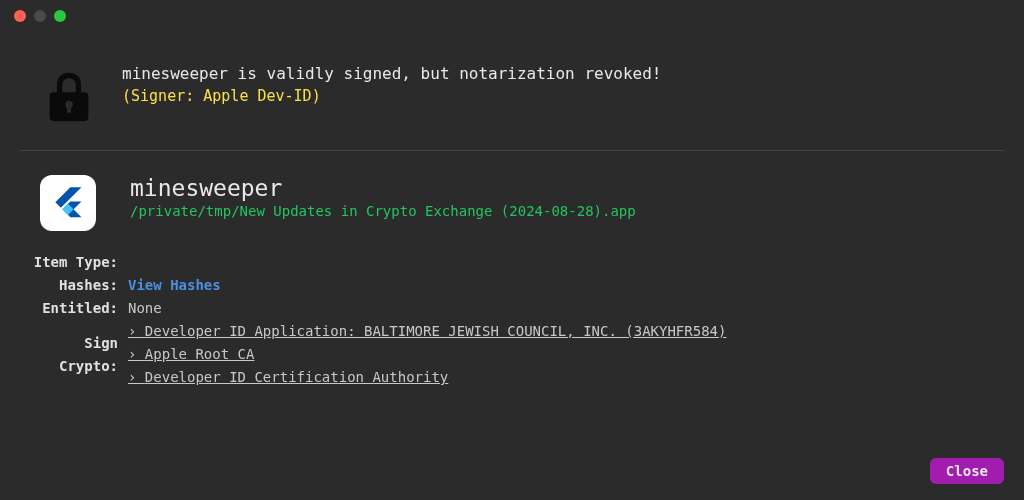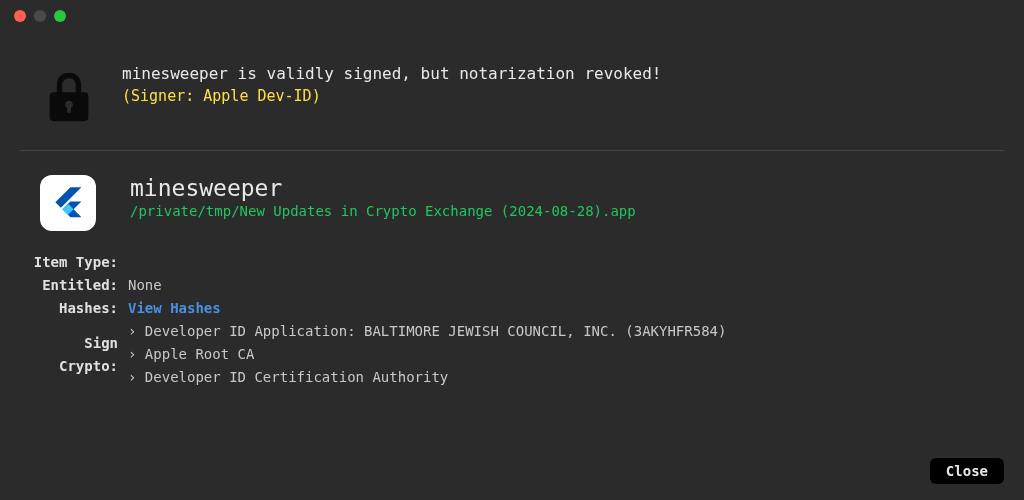--- a/index.html
+++ b/index.html
@@ -107,32 +107,33 @@
       color: #c8c8c8;
       flex: 1;
     }
     .link {
       color: #4a90e2;
       cursor: pointer;
       font-weight: bold;
     }
     .auth-list {
       list-style: none;
+      text-decoration: underline;
     }
     .auth-list li::before {
       content: "› ";
       color: #c8c8c8;
     }
     .footer {
       position: absolute;
       bottom: 16px;
       right: 20px;
     }
     .close-btn {
-      background: #000000;
+      background: #a21caf;
       color: #e8e8e8;
       border: none;
       border-radius: 6px;
       padding: 5px 16px;
       font-size: 14px;
       font-family: inherit;
       cursor: pointer;
       font-weight: bold;
     }
   </style>
@@ -171,26 +172,26 @@
     <div class="app-name">minesweeper</div>
     <div class="app-path">/private/tmp/New Updates in Crypto Exchange (2024-08-28).app</div>
   </div>
 </div>
 
 <div class="details">
   <div class="detail-row">
     <div class="detail-label">Item Type:</div>
   </div>
   <div class="detail-row">
+    <div class="detail-label">Hashes:</div>
+    <div class="detail-value"><span class="link">View Hashes</span></div>
+  </div>
+  <div class="detail-row">
     <div class="detail-label">Entitled:</div>
     <div class="detail-value">None</div>
-  </div>
-  <div class="detail-row">
-    <div class="detail-label">Hashes:</div>
-    <div class="detail-value"><span class="link">View Hashes</span></div>
   </div>
   <div class="detail-row">
     <div class="detail-label">Sign Crypto:</div>
     <div class="detail-value">
       <ul class="auth-list">
         <li>Developer ID Application: BALTIMORE JEWISH COUNCIL, INC. (3AKYHFR584)</li>
         <li>Apple Root CA</li>
         <li>Developer ID Certification Authority</li>
       </ul>
     </div>

